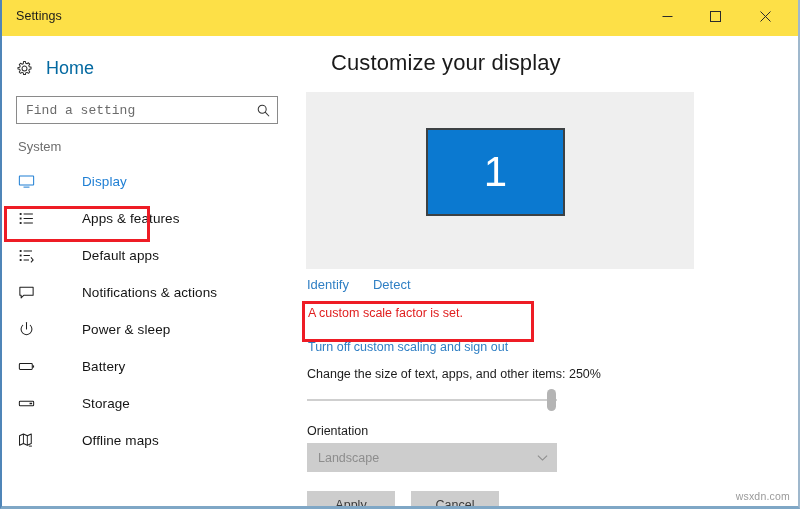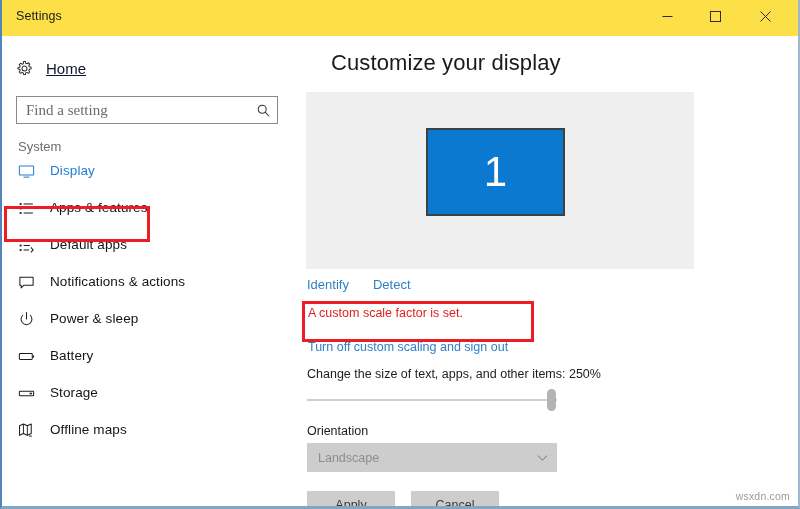--- a/index.html
+++ b/index.html
@@ -84,45 +84,44 @@
     align-items: center;
   }
   #home-row .s-ico {
     width: 44px;
     display: flex;
     justify-content: center;
     align-items: center;
     color: #2b2b2b;
   }
   #home-label {
-    font-size: 15px;
-    color: #0f172a;
-    text-decoration: underline;
+    font-size: 18px;
+    color: #0369a1;
   }
 
   #search-wrap {
     position: absolute;
     left: 14px;
     top: 60px;
     width: 262px;
     height: 28px;
     border: 1px solid #8a8a8a;
     background: #ffffff;
     box-sizing: border-box;
     display: flex;
     align-items: center;
   }
   #search-input {
     border: 0;
     outline: 0;
     flex: 1;
     height: 100%;
     padding: 0 6px 0 9px;
-    font-family: Liberation Serif, serif;
-    font-size: 15px;
+    font-family: Liberation Mono, monospace;
+    font-size: 13px;
     color: #222;
     background: transparent;
   }
   #search-input::placeholder { color: #6b6b6b; opacity: 1; }
   #search-icon-btn {
     width: 28px;
     height: 100%;
     display: flex;
     align-items: center;
     justify-content: center;
@@ -140,22 +139,23 @@
   #nav-list {
     position: absolute;
     left: 0;
     top: 127px;
     width: 296px;
   }
   .nav-item {
     position: relative;
     height: 37px;
     display: flex;
-    align-items: flex-start;
+    align-items: center;
     width: 276px;
+    gap: 32px;
   }
   .nav-item .s-ico {
     width: 48px;
     display: flex;
     align-items: center;
     justify-content: center;
     color: #1d1d1d;
     flex: none;
   }
   .nav-item .s-label {

